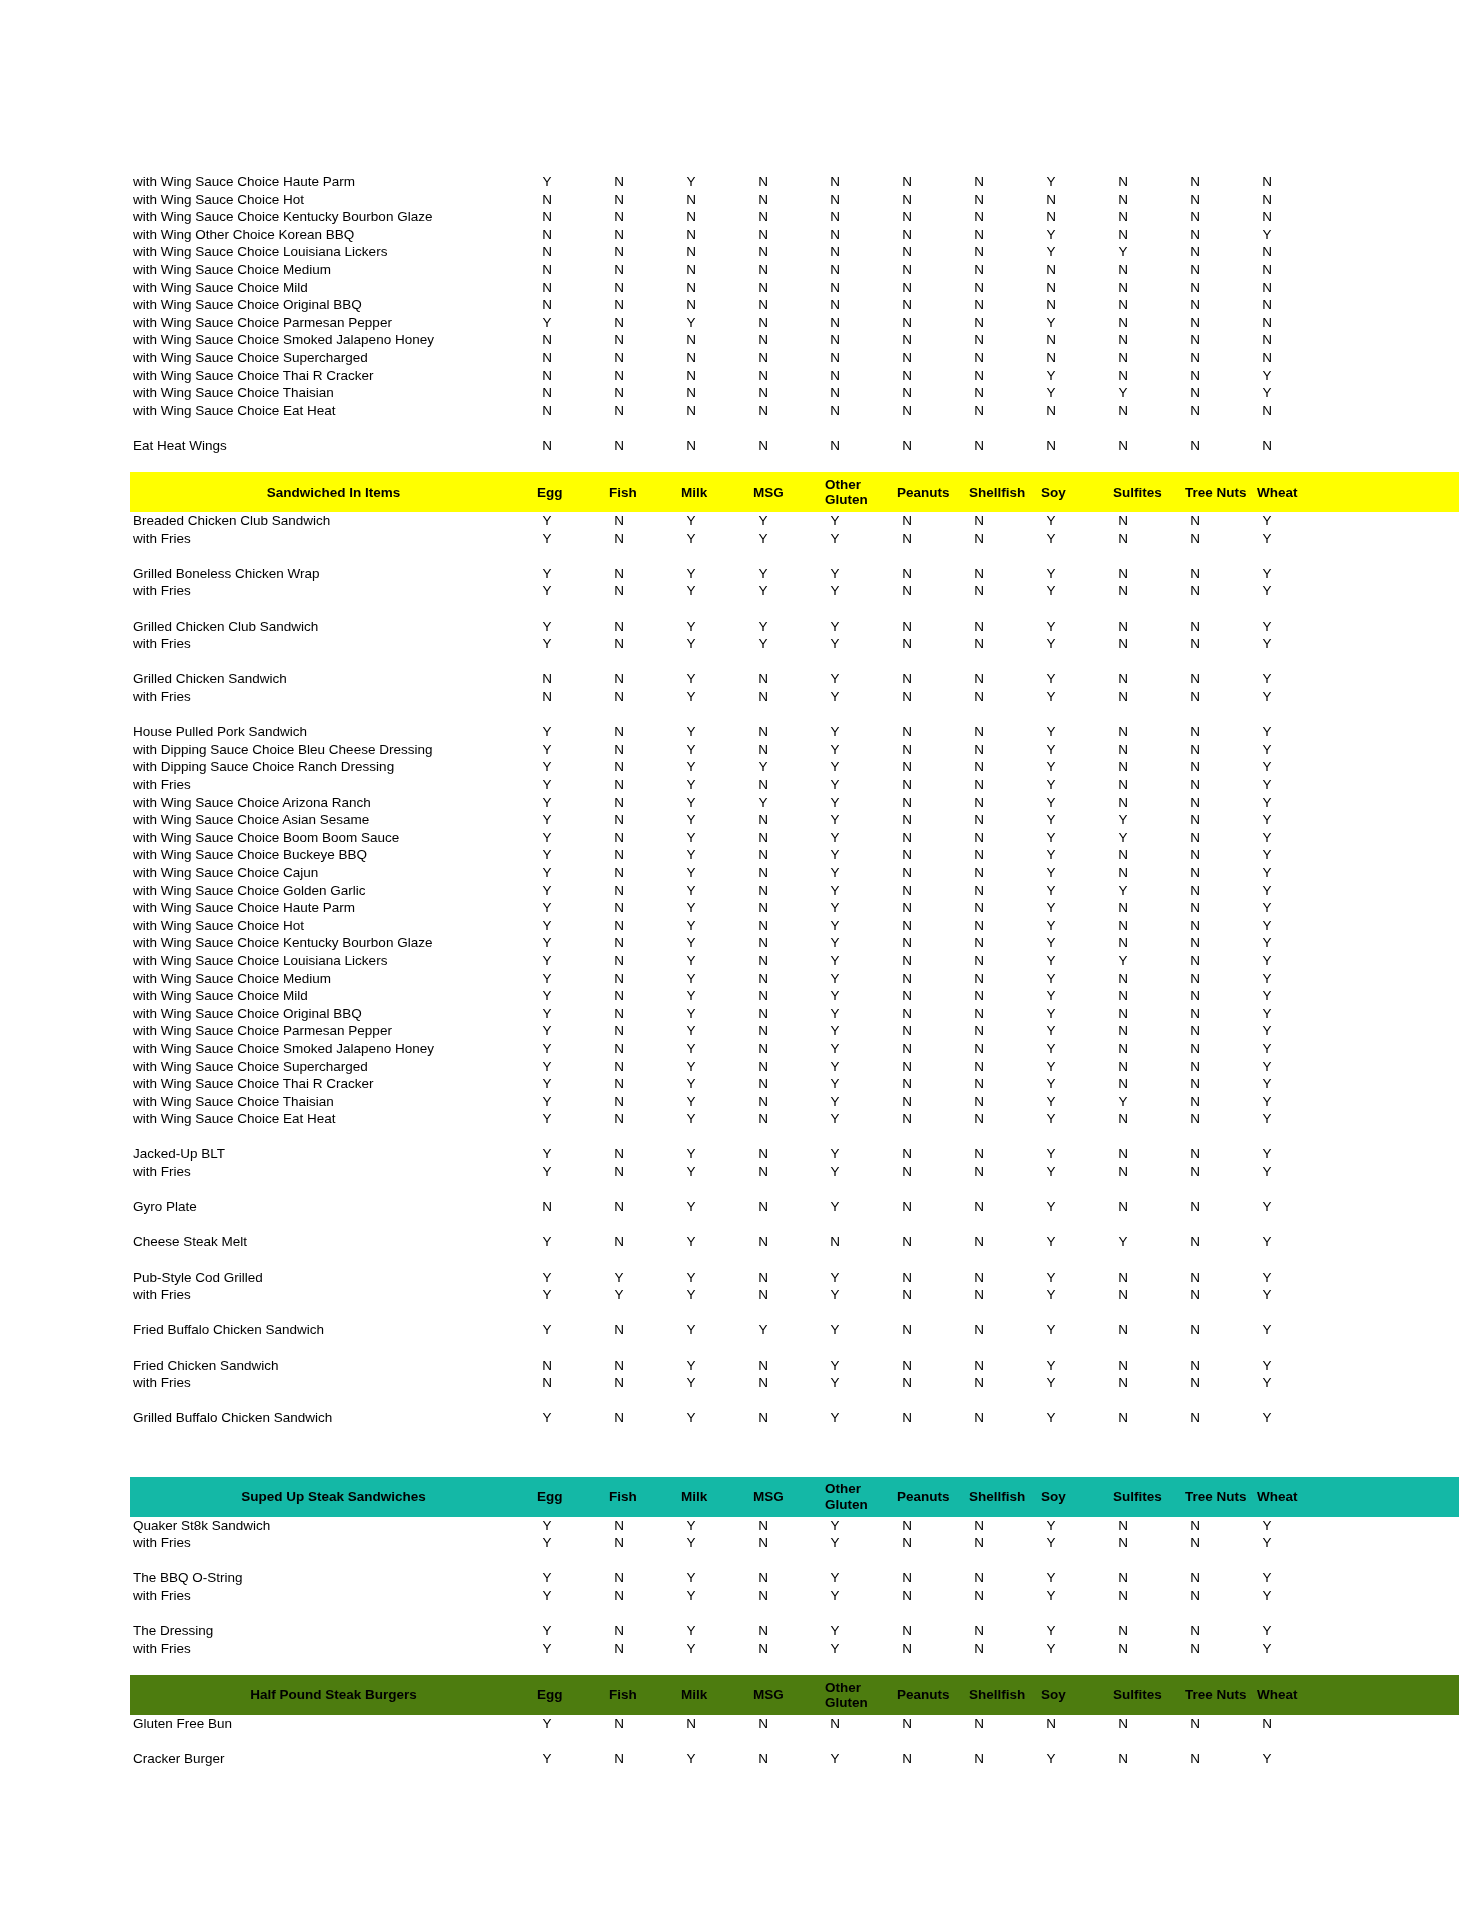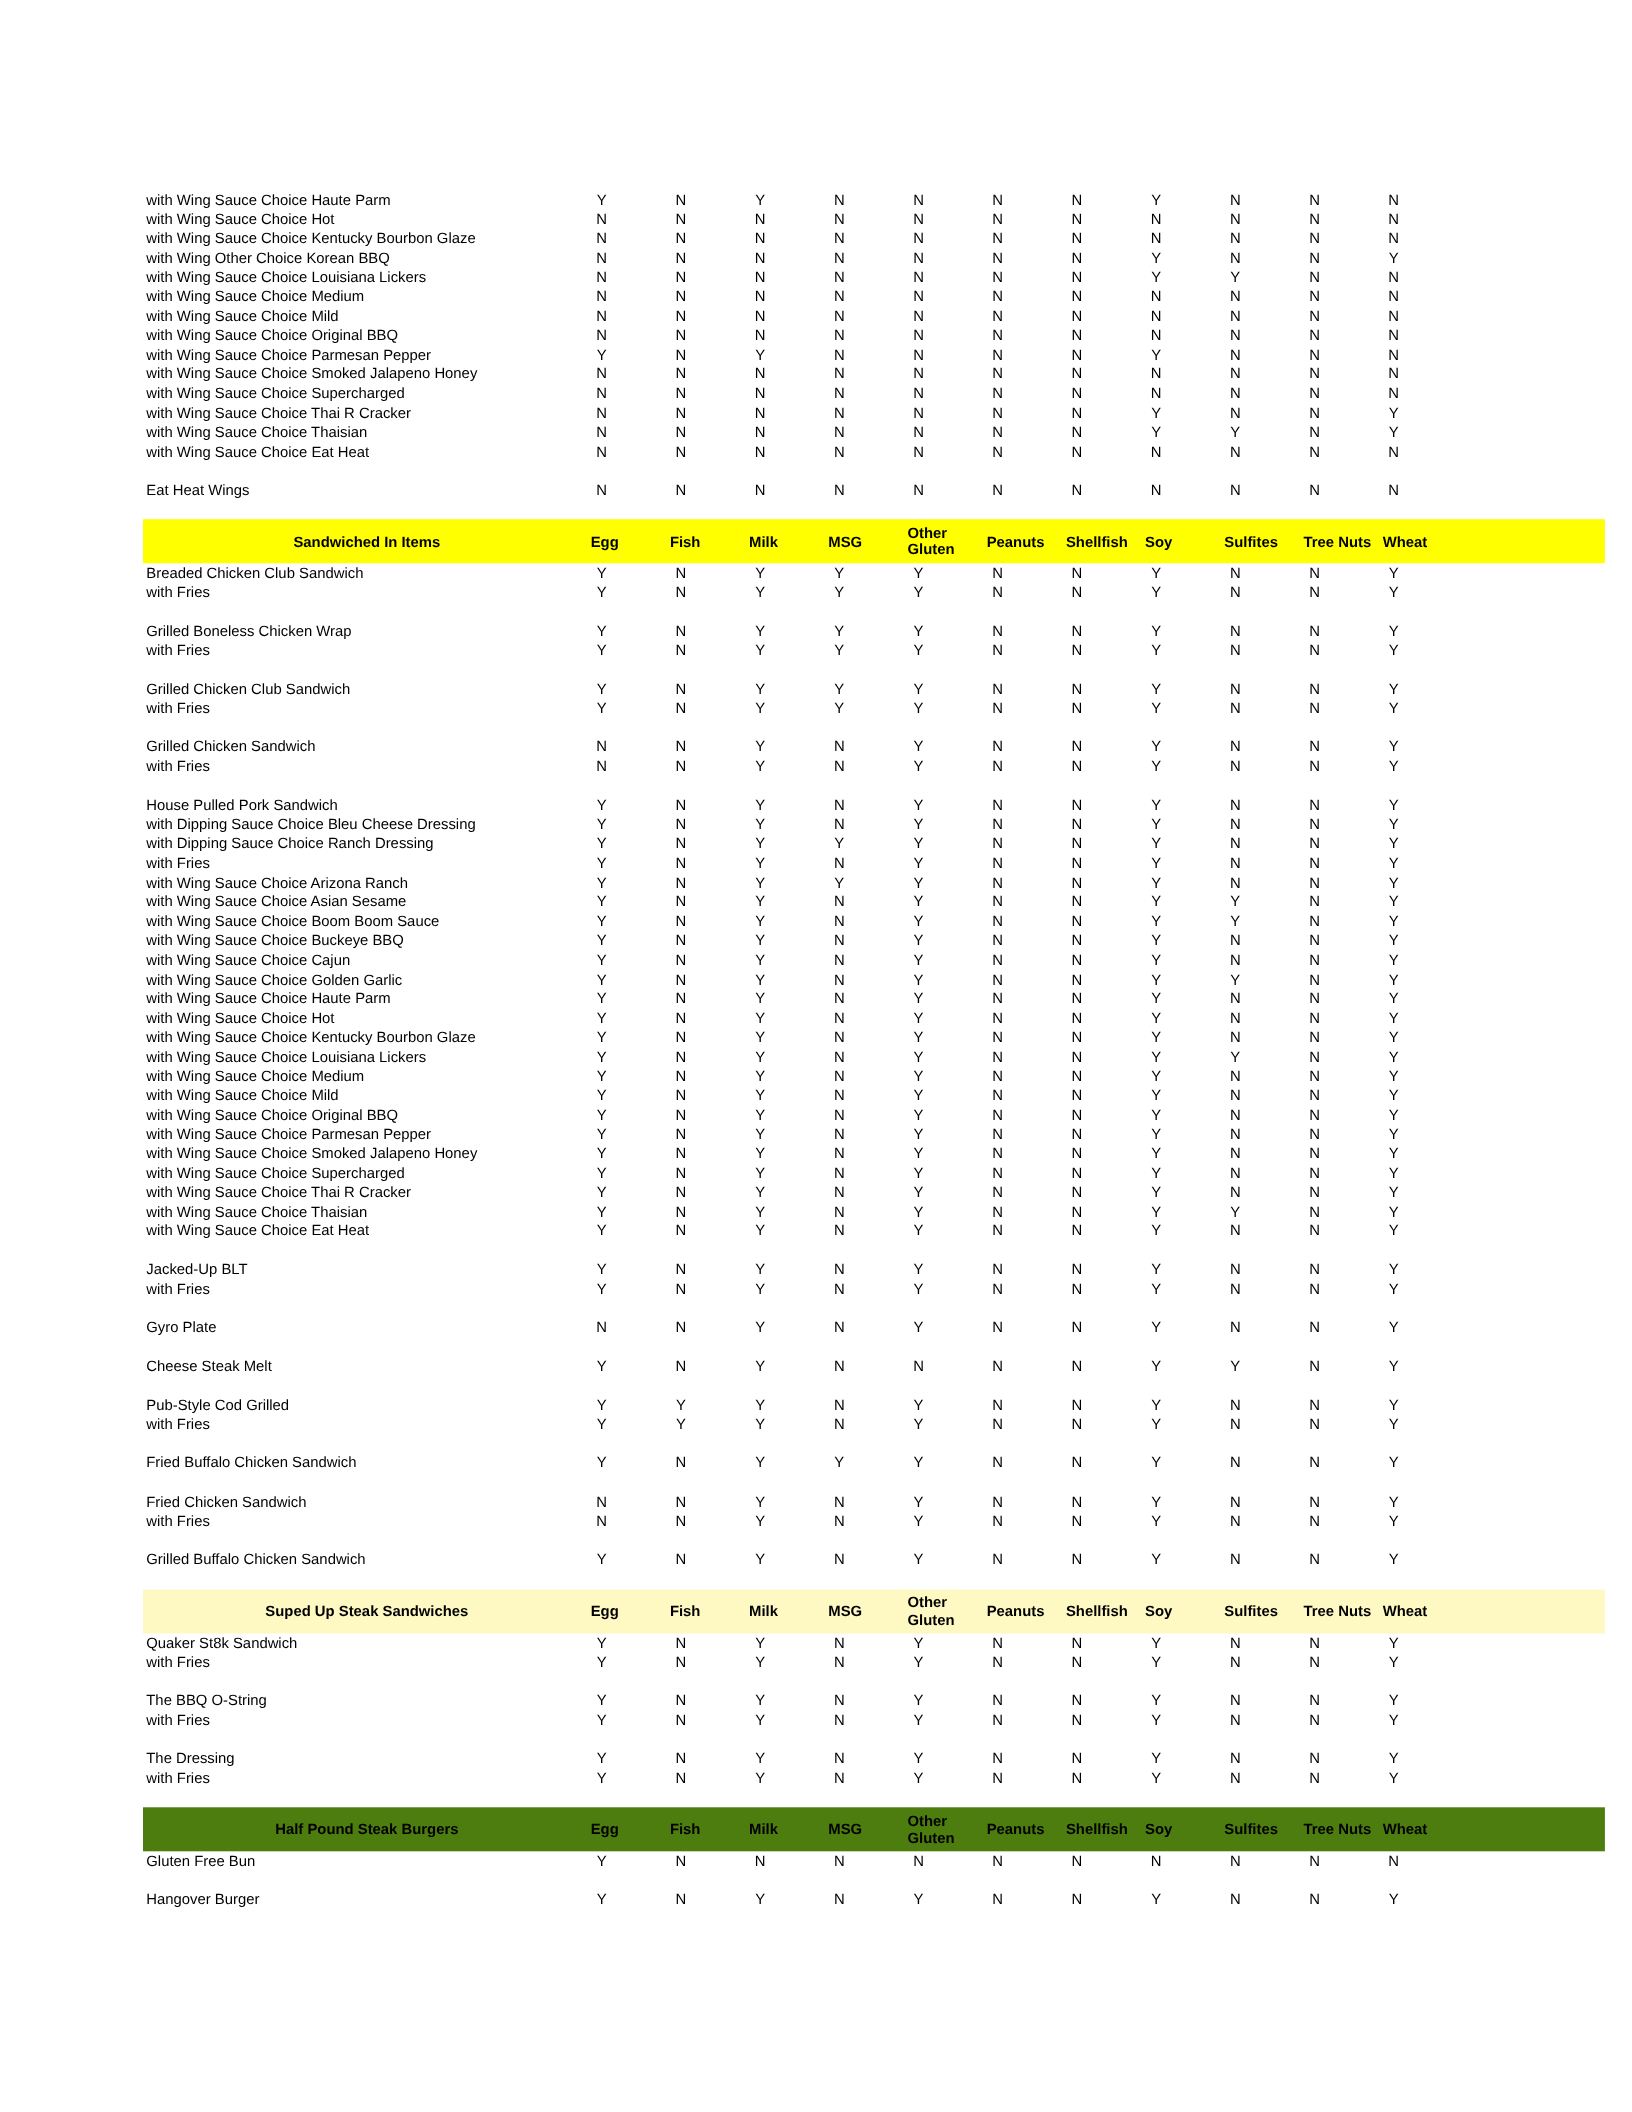--- a/index.html
+++ b/index.html
@@ -858,21 +858,21 @@
       <div class="val">N</div>
       <div class="val">Y</div>
       <div class="val">N</div>
       <div class="val">N</div>
       <div class="val">Y</div>
       <div class="val">N</div>
       <div class="val">N</div>
       <div class="val">Y</div>
     </div>
     <div class="spacer"></div>
-    <div class="row band" style="background: #fef9c3;">
+    <div class="row band" style="background: #14b8a6; margin-top: 32px;">
       <div class="label title">Suped Up Steak Sandwiches</div>
       <div class="col-h">Egg</div>
       <div class="col-h">Fish</div>
       <div class="col-h">Milk</div>
       <div class="col-h">MSG</div>
       <div class="col-h">Other Gluten</div>
       <div class="col-h">Peanuts</div>
       <div class="col-h">Shellfish</div>
       <div class="col-h">Soy</div>
       <div class="col-h">Sulfites</div>
@@ -989,21 +989,21 @@
       <div class="val">N</div>
       <div class="val">N</div>
       <div class="val">N</div>
       <div class="val">N</div>
       <div class="val">N</div>
       <div class="val">N</div>
       <div class="val">N</div>
     </div>
     <div class="spacer"></div>
     <div class="row">
-      <div class="label">Hangover Burger</div>
+      <div class="label">Cracker Burger</div>
       <div class="val">Y</div>
       <div class="val">N</div>
       <div class="val">Y</div>
       <div class="val">N</div>
       <div class="val">Y</div>
       <div class="val">N</div>
       <div class="val">N</div>
       <div class="val">Y</div>
       <div class="val">N</div>
       <div class="val">N</div>

